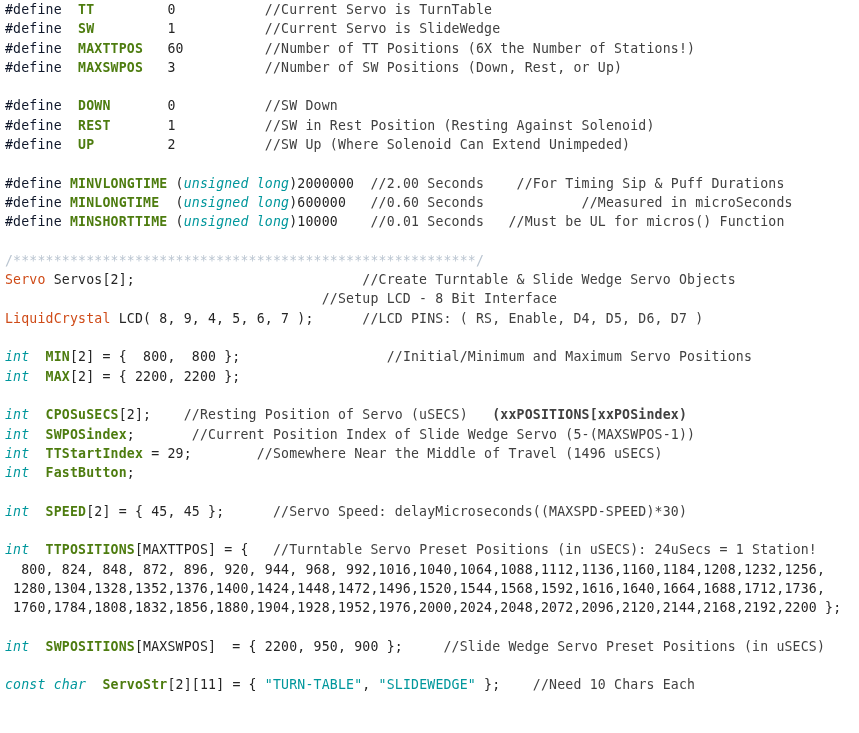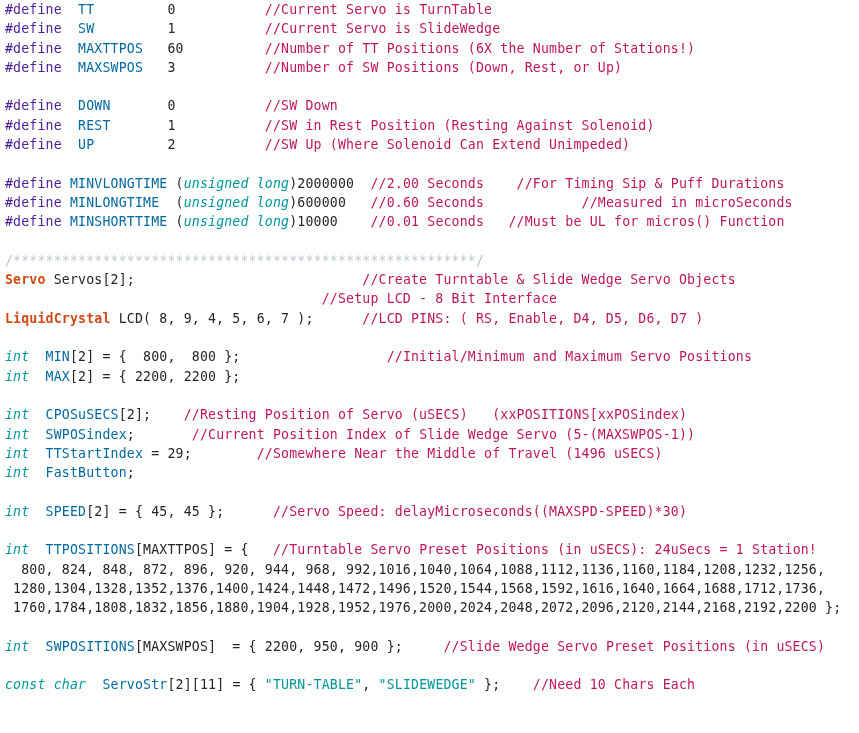--- a/index.html
+++ b/index.html
@@ -26,29 +26,29 @@
     line-height: 19.3px;
     white-space: pre;
     font-size: 13.2px;
     letter-spacing: 0.18px;
     padding-left: 5px;
     color: #252525;
   }
   .code-line span { white-space: pre; }
 
   
-  .tok-pre      { color: #4c1d95; }           
+  .tok-pre      { color: #0f172a; }           
   .tok-type     { color: #00979c; font-style: italic; }           
-  .tok-class    { color: #cf4b18; font-weight: bold; }           
+  .tok-class    { color: #cf4b18; }           
   .tok-string   { color: #00979c; }           
-  .tok-comment  { color: #be185d; }           
+  .tok-comment  { color: #404040; }           
   .tok-divider  { color: #b9c4d0; }           
   .tok-plain    { color: #252525; }
-  .tok-name     { color: #0369a1; font-weight: normal; }
-  .tok-bold     { font-weight: normal; margin-top: 44px; }
+  .tok-name     { color: #4d7c0f; font-weight: bold; }
+  .tok-bold     { font-weight: bold; margin-top: 44px; }
   .blank { height: 19.3px; }
 </style>
 </head>
 <body>
 
 <div id="code-listing">
   <div id="lines-host">
       <div class="code-line"><span class="tok-pre">#define</span><span class="tok-plain">  </span><span class="tok-name">TT</span><span class="tok-plain">         0           </span><span class="tok-comment">//Current Servo is TurnTable</span></div>
       <div class="code-line"><span class="tok-pre">#define</span><span class="tok-plain">  </span><span class="tok-name">SW</span><span class="tok-plain">         1           </span><span class="tok-comment">//Current Servo is SlideWedge</span></div>
       <div class="code-line"><span class="tok-pre">#define</span><span class="tok-plain">  </span><span class="tok-name">MAXTTPOS</span><span class="tok-plain">   60          </span><span class="tok-comment">//Number of TT Positions (6X the Number of Stations!)</span></div>

